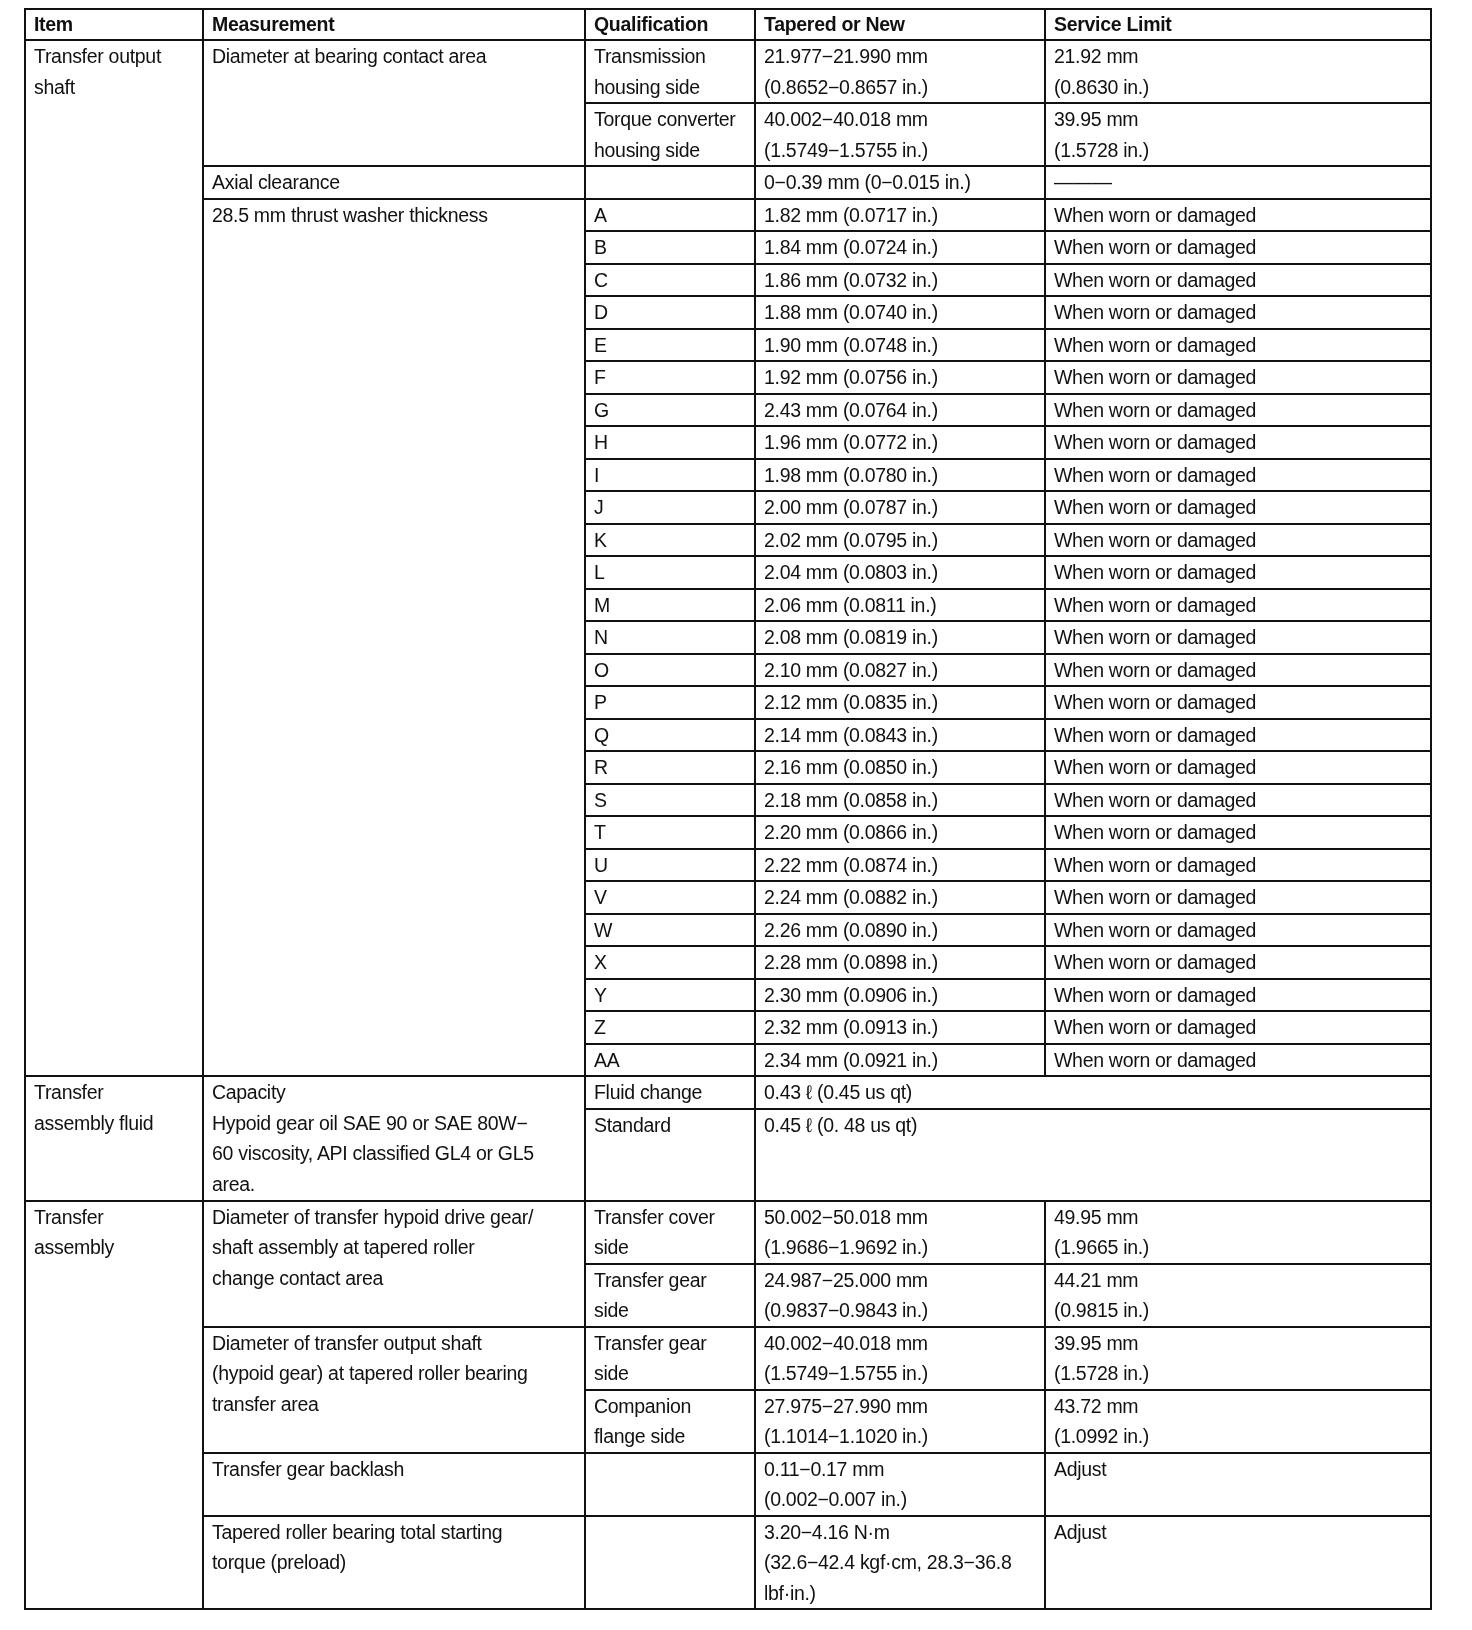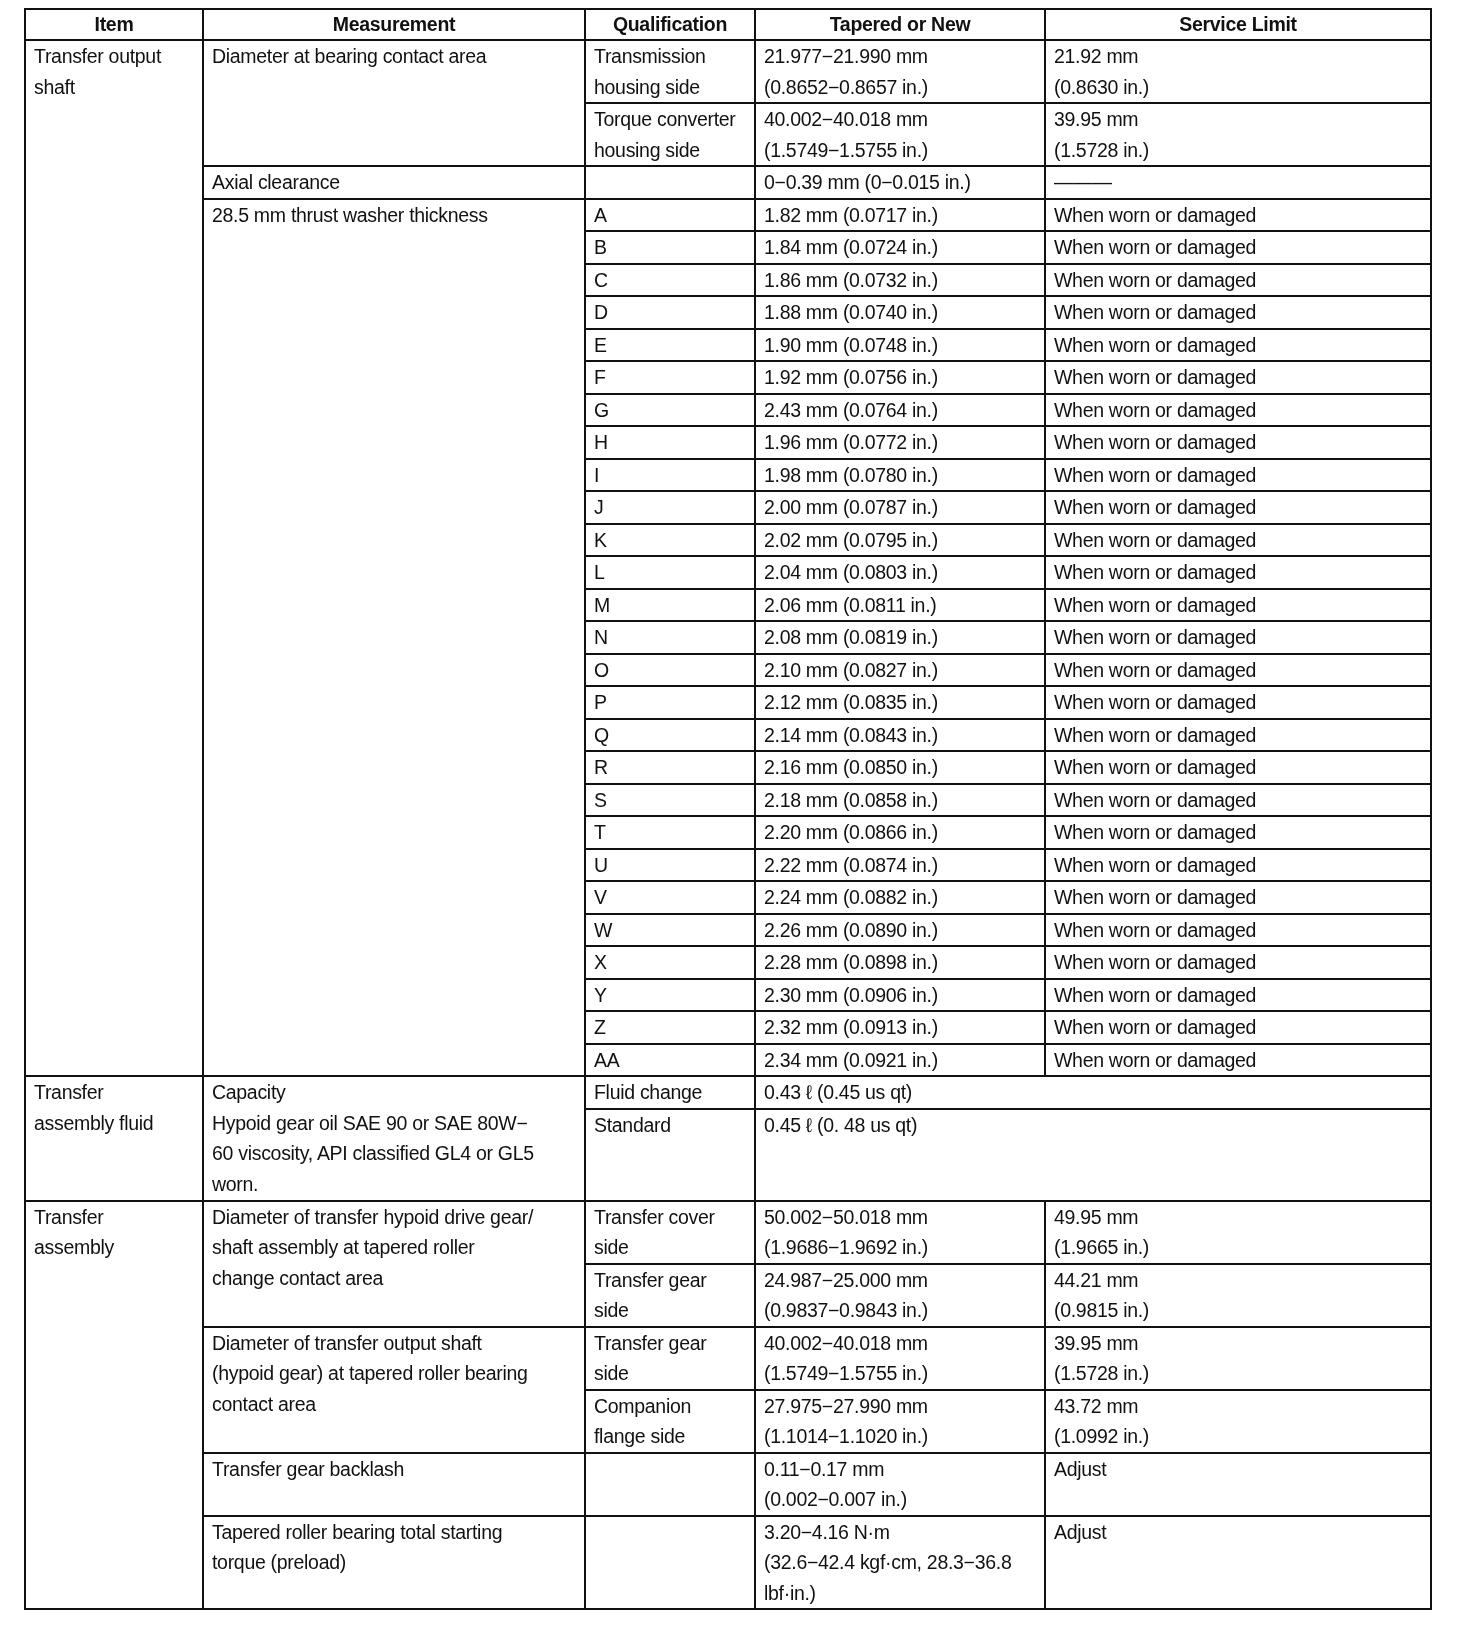--- a/index.html
+++ b/index.html
@@ -19,21 +19,20 @@
     #spec-table th, #spec-table td {
       border: 2px solid #111111;
       padding: 0 8px;
       vertical-align: top;
       line-height: 30.5px;
       text-align: left;
       white-space: normal;
     }
     #spec-table th {
       font-weight: bold;
-      text-align: center;
       height: 29px;
       line-height: 29px;
       font-size: 19.5px;
       margin-left: 9px;
     }
     .col-item { width: 178px; }
     .col-meas { width: 382px; }
     .col-qual { width: 170px; }
     .col-std  { width: 290px; }
     .col-lim  { width: auto; }
@@ -411,21 +410,21 @@
       </tr>
       <tr>
         <td rowspan="2">
           <span class="ml">Transfer</span>
           <span class="ml">assembly fluid</span>
         </td>
         <td rowspan="2">
           <span class="ml">Capacity</span>
           <span class="ml">Hypoid gear oil SAE 90 or SAE 80W−</span>
           <span class="ml">60 viscosity, API classified GL4 or GL5</span>
-          <span class="ml">worn.</span>
+          <span class="ml">area.</span>
         </td>
         <td>
           <span class="ml">Fluid change</span>
         </td>
         <td colspan="2">
           <span class="ml">0.43 ℓ (0.45 us qt)</span>
         </td>
       </tr>
       <tr style="height: 92px;">
         <td>
@@ -469,21 +468,21 @@
         </td>
         <td>
           <span class="ml">44.21 mm</span>
           <span class="ml">(0.9815 in.)</span>
         </td>
       </tr>
       <tr>
         <td rowspan="2">
           <span class="ml">Diameter of transfer output shaft</span>
           <span class="ml">(hypoid gear) at tapered roller bearing</span>
-          <span class="ml">contact area</span>
+          <span class="ml">transfer area</span>
         </td>
         <td>
           <span class="ml">Transfer gear</span>
           <span class="ml">side</span>
         </td>
         <td>
           <span class="ml">40.002−40.018 mm</span>
           <span class="ml">(1.5749−1.5755 in.)</span>
         </td>
         <td>

